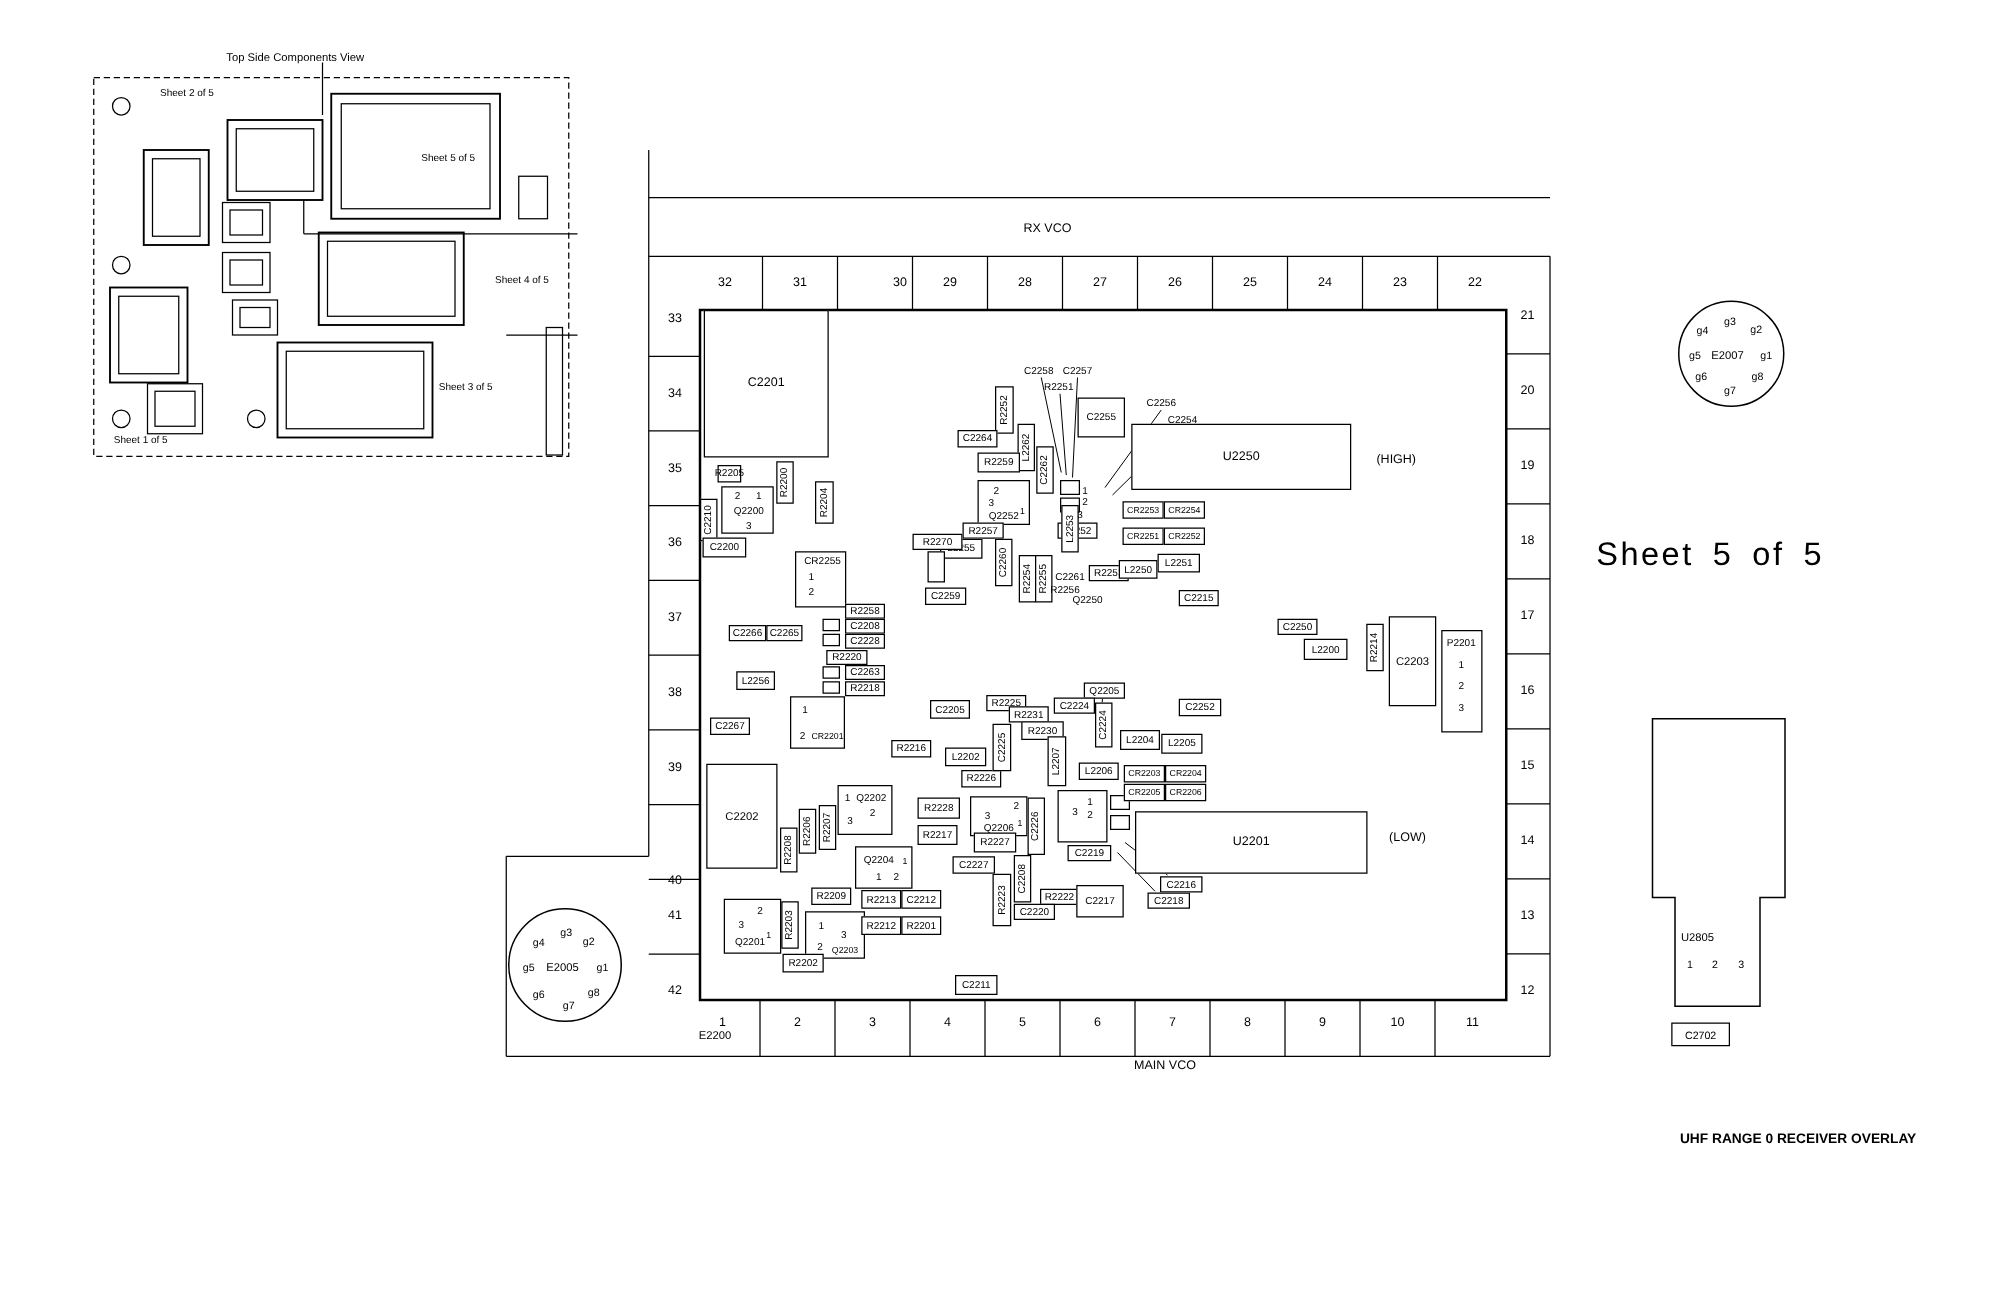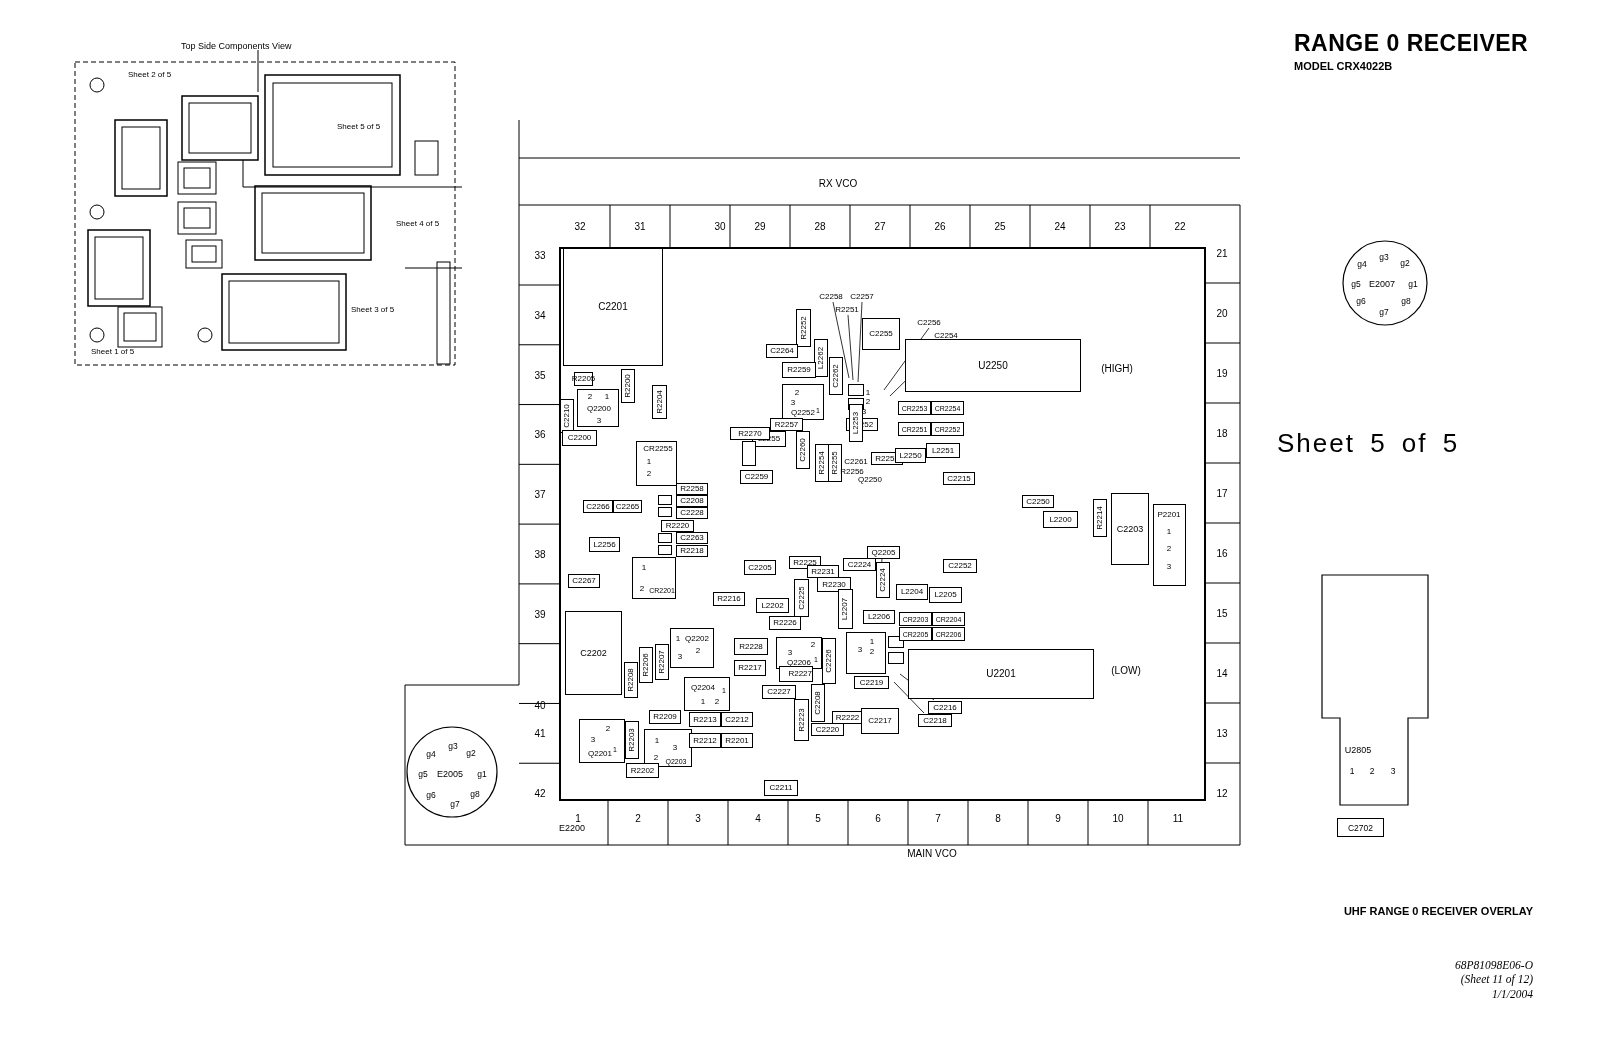--- a/index.html
+++ b/index.html
@@ -122,24 +122,20 @@
       <line x1="519" y1="583.9" x2="560" y2="583.9" stroke="#000" stroke-width="1"></line>
       <line x1="1205" y1="583" x2="1240" y2="583" stroke="#000" stroke-width="1"></line>
       <line x1="519" y1="643.6800000000001" x2="560" y2="643.6800000000001" stroke="#000" stroke-width="1"></line>
       <line x1="1205" y1="643" x2="1240" y2="643" stroke="#000" stroke-width="1"></line>
       <line x1="519" y1="703.46" x2="560" y2="703.46" stroke="#000" stroke-width="1"></line>
       <line x1="1205" y1="703" x2="1240" y2="703" stroke="#000" stroke-width="1"></line>
       <line x1="519" y1="763.24" x2="560" y2="763.24" stroke="#000" stroke-width="1"></line>
       <line x1="1205" y1="763" x2="1240" y2="763" stroke="#000" stroke-width="1"></line>
     </svg>
 
-  <div class="title-block">
-    <div class="main-title">RANGE 0 RECEIVER</div>
-    <div class="model">MODEL CRX4022B</div>
-  </div>
 
   <div class="sheet-banner">Sheet 5 of 5</div>
 
   <div class="inset-title">Top Side Components View</div>
   <div id="inset-label-layer">
       <div class="inset-label" style="left: 128px; top: 70px;">Sheet 2 of 5</div>
       <div class="inset-label" style="left: 337px; top: 122px;">Sheet 5 of 5</div>
       <div class="inset-label" style="left: 396px; top: 219px;">Sheet 4 of 5</div>
       <div class="inset-label" style="left: 351px; top: 305px;">Sheet 3 of 5</div>
       <div class="inset-label" style="left: 91px; top: 347px;">Sheet 1 of 5</div>
@@ -227,21 +223,21 @@
       <div class="cbox" style="left: 734px; top: 660px; width: 32px; height: 16px;">
         <span>R2217</span>
       </div>
       <div class="cbox" style="left: 769px; top: 616px; width: 32px; height: 14px;">
         <span>R2226</span>
       </div>
       <div class="cbox" style="left: 776px; top: 637px; width: 46px; height: 32px;"></div>
       <div class="cbox rot" style="left: 822px; top: 638px; width: 14px; height: 46px;">
         <span>C2226</span>
       </div>
-      <div class="cbox" style="left: 779px; top: 666px; width: 34px; height: 16px; justify-content: flex-end;">
+      <div class="cbox" style="left: 779px; top: 666px; width: 34px; height: 16px;">
         <span>R2227</span>
       </div>
       <div class="cbox" style="left: 762px; top: 685px; width: 34px; height: 14px;">
         <span>C2227</span>
       </div>
       <div class="cbox rot" style="left: 794px; top: 699px; width: 15px; height: 42px;">
         <span>R2223</span>
       </div>
       <div class="cbox rot" style="left: 811px; top: 684px; width: 14px; height: 38px;">
         <span>C2208</span>
@@ -561,19 +557,14 @@
   <div class="pin" style="left:455px;top:804px">g7</div>
 
   <div class="pin big" style="left:1358px;top:750px">U2805</div>
   <div class="pin" style="left:1352px;top:771px">1</div>
   <div class="pin" style="left:1372px;top:771px">2</div>
   <div class="pin" style="left:1393px;top:771px">3</div>
 
   <div class="conn-box" style="left:1337px;top:818px;width:47px;height:19px">C2702</div>
 
   <div class="overlay-label">UHF RANGE 0 RECEIVER OVERLAY</div>
-  <div class="doc-block">
-    <div>68P81098E06-O</div>
-    <div>(Sheet 11 of 12)</div>
-    <div>1/1/2004</div>
-  </div>
 
 </div>
 
 </body></html>

